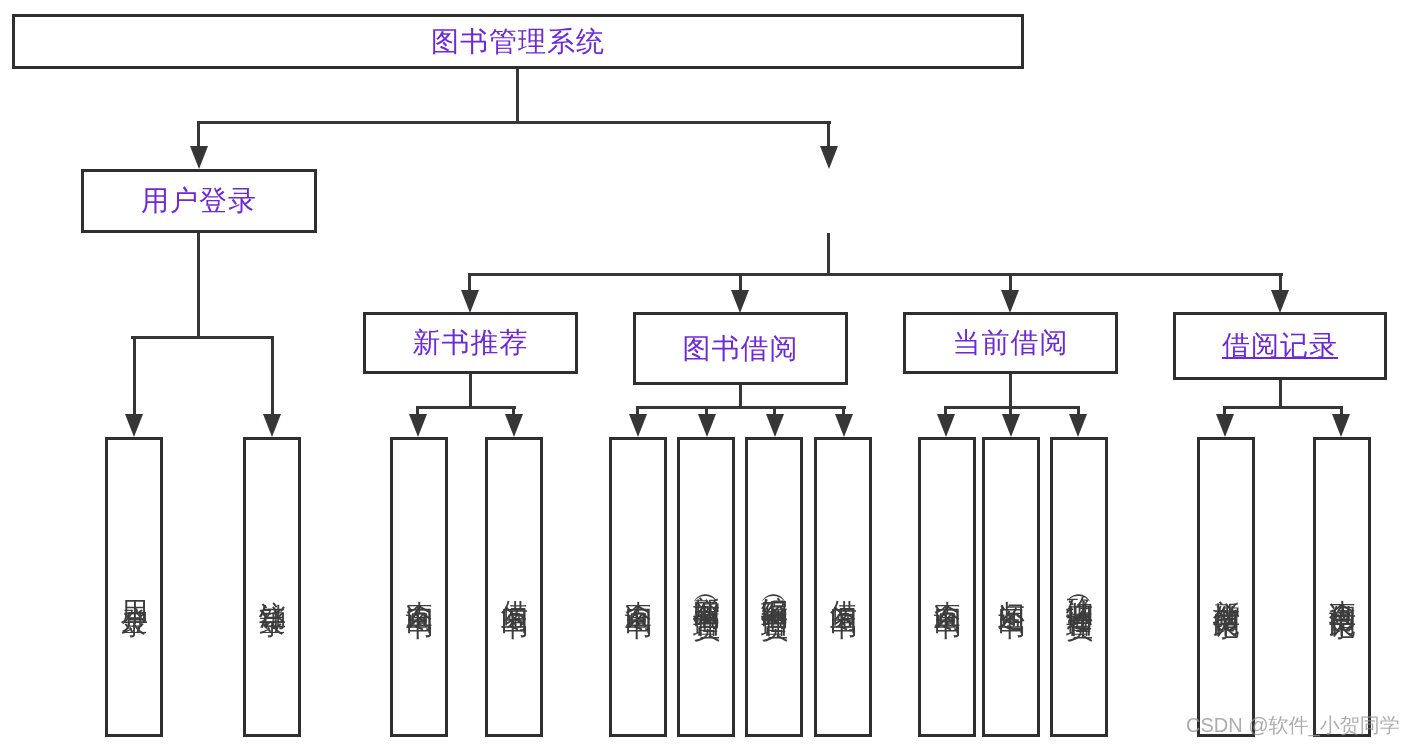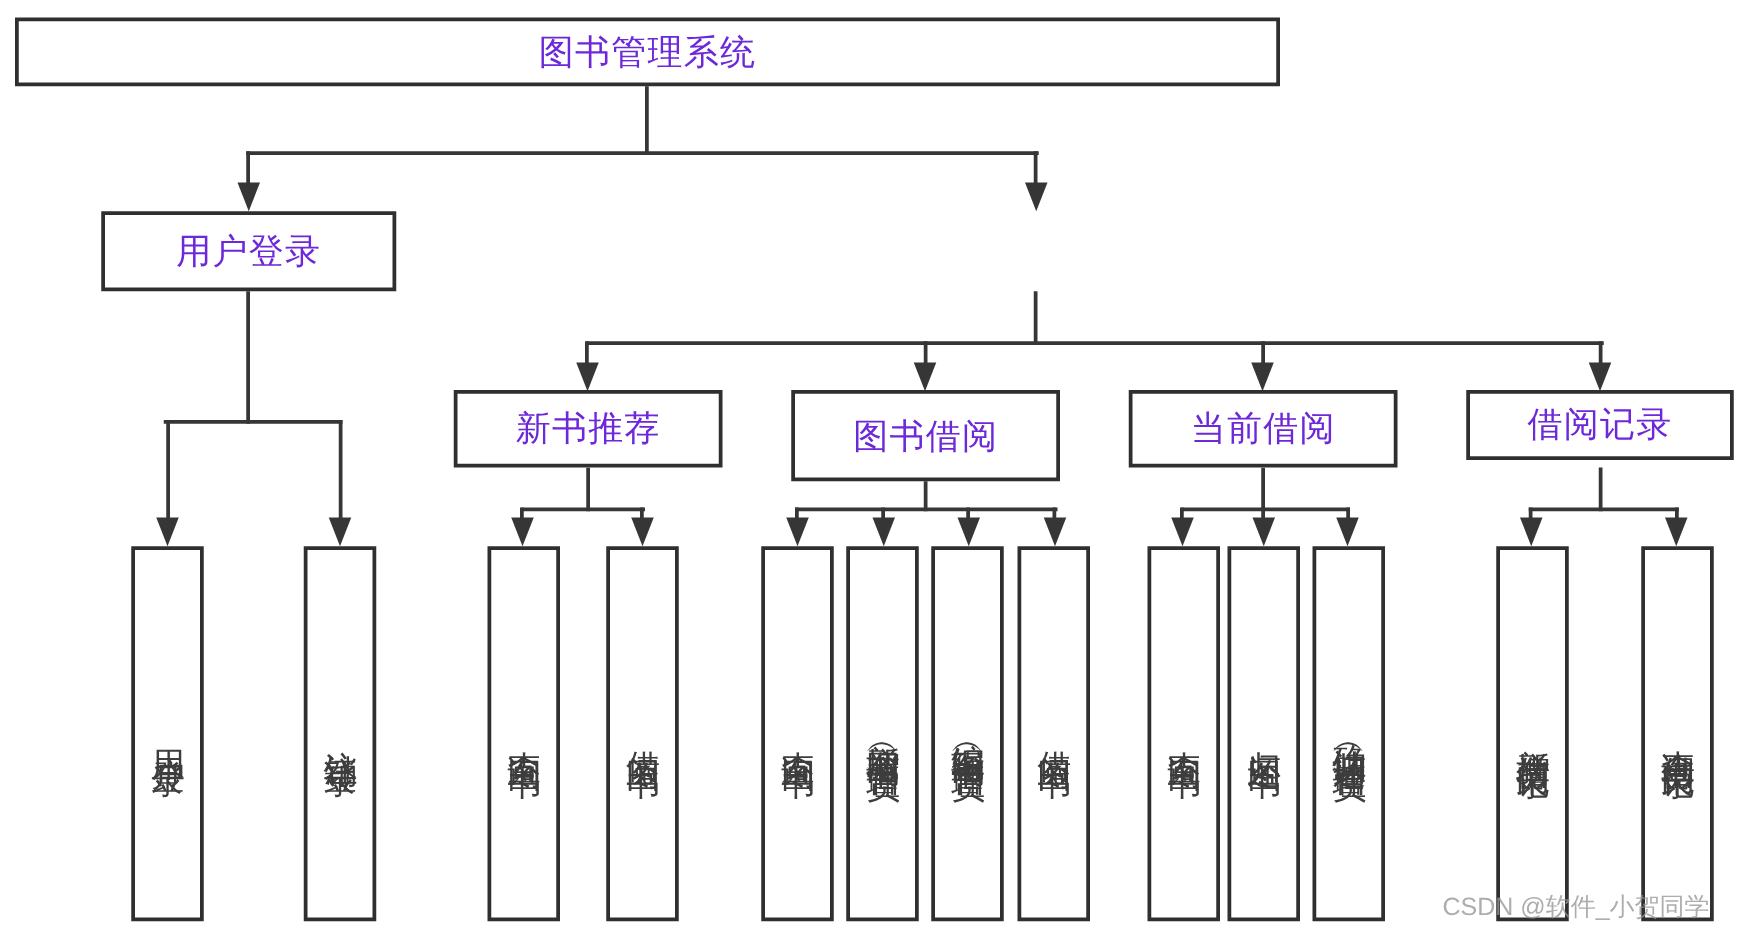--- a/index.html
+++ b/index.html
@@ -21,21 +21,21 @@
     writing-mode:vertical-rl;text-orientation:mixed;white-space:nowrap;
     font-size:27px;color:#3d3d3d;letter-spacing:4px;line-height:1;
   }
   .line{position:absolute;background:#363636;z-index:1;}
   .arrowhead{
     position:absolute;width:0;height:0;z-index:1;
     border-left:9px solid transparent;border-right:9px solid transparent;
     border-top:23px solid #363636;
   }
   #watermark{
-    position:absolute;left:1154px;top:712px;z-index:3;
+    position:absolute;left:1186px;top:712px;z-index:3;
     font-size:20px;color:rgba(150,150,150,0.78);white-space:nowrap;
   }
 </style>
 </head>
 <body>
 
 <div id="canvas">
 
   <div class="hbox" style="left:12px;top:14px;width:1012px;height:55px;">
     <span>图书管理系统</span>
@@ -51,21 +51,21 @@
   </div>
 
   <div class="hbox" style="left:633px;top:312px;width:215px;height:73px;">
     <span>图书借阅</span>
   </div>
 
   <div class="hbox" style="left:903px;top:312px;width:215px;height:62px;justify-content:center;">
     <span>当前借阅</span>
   </div>
 
-  <div class="hbox" style="left:1173px;top:312px;width:214px;height:56px;">
+  <div class="hbox" style="left:1173px;top:312px;width:214px;height:68px;text-decoration:underline;">
     <span>借阅记录</span>
   </div>
 
   <div class="vbox" style="left:105px;">
     <span class="vtext">用户登录</span>
   </div>
   <div class="vbox" style="left:243px;">
     <span class="vtext">注销登录</span>
   </div>
 

